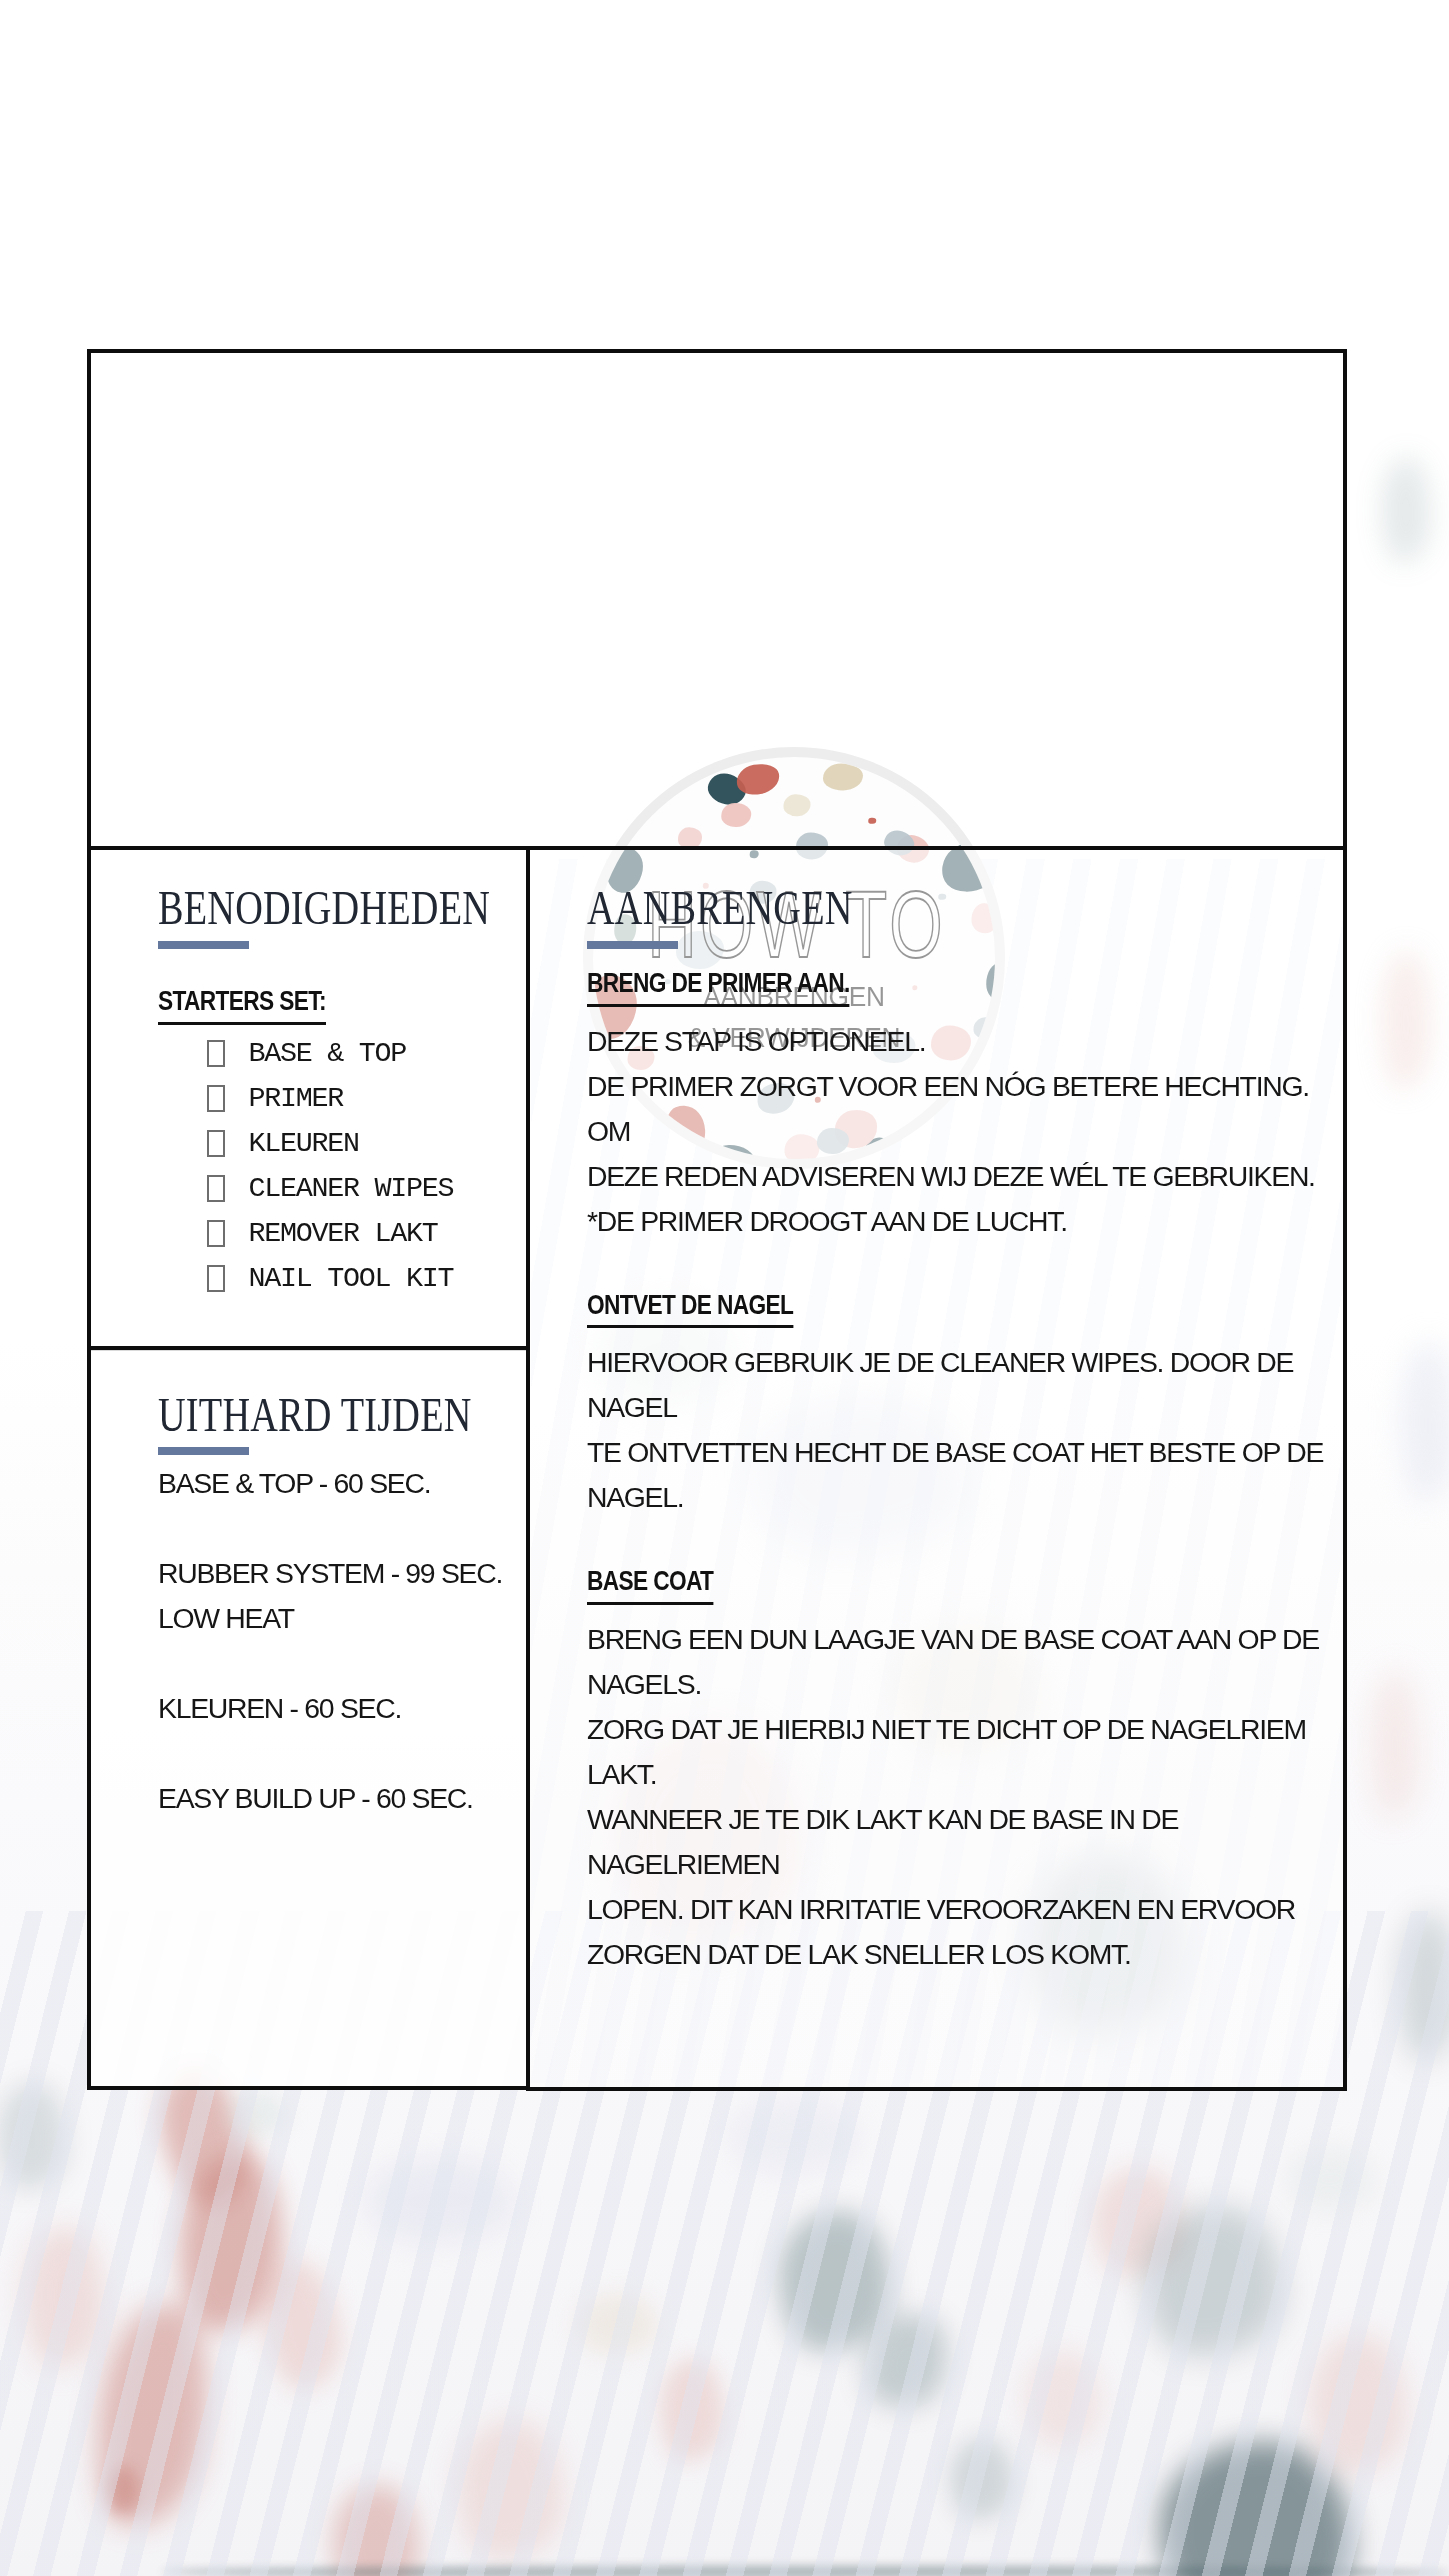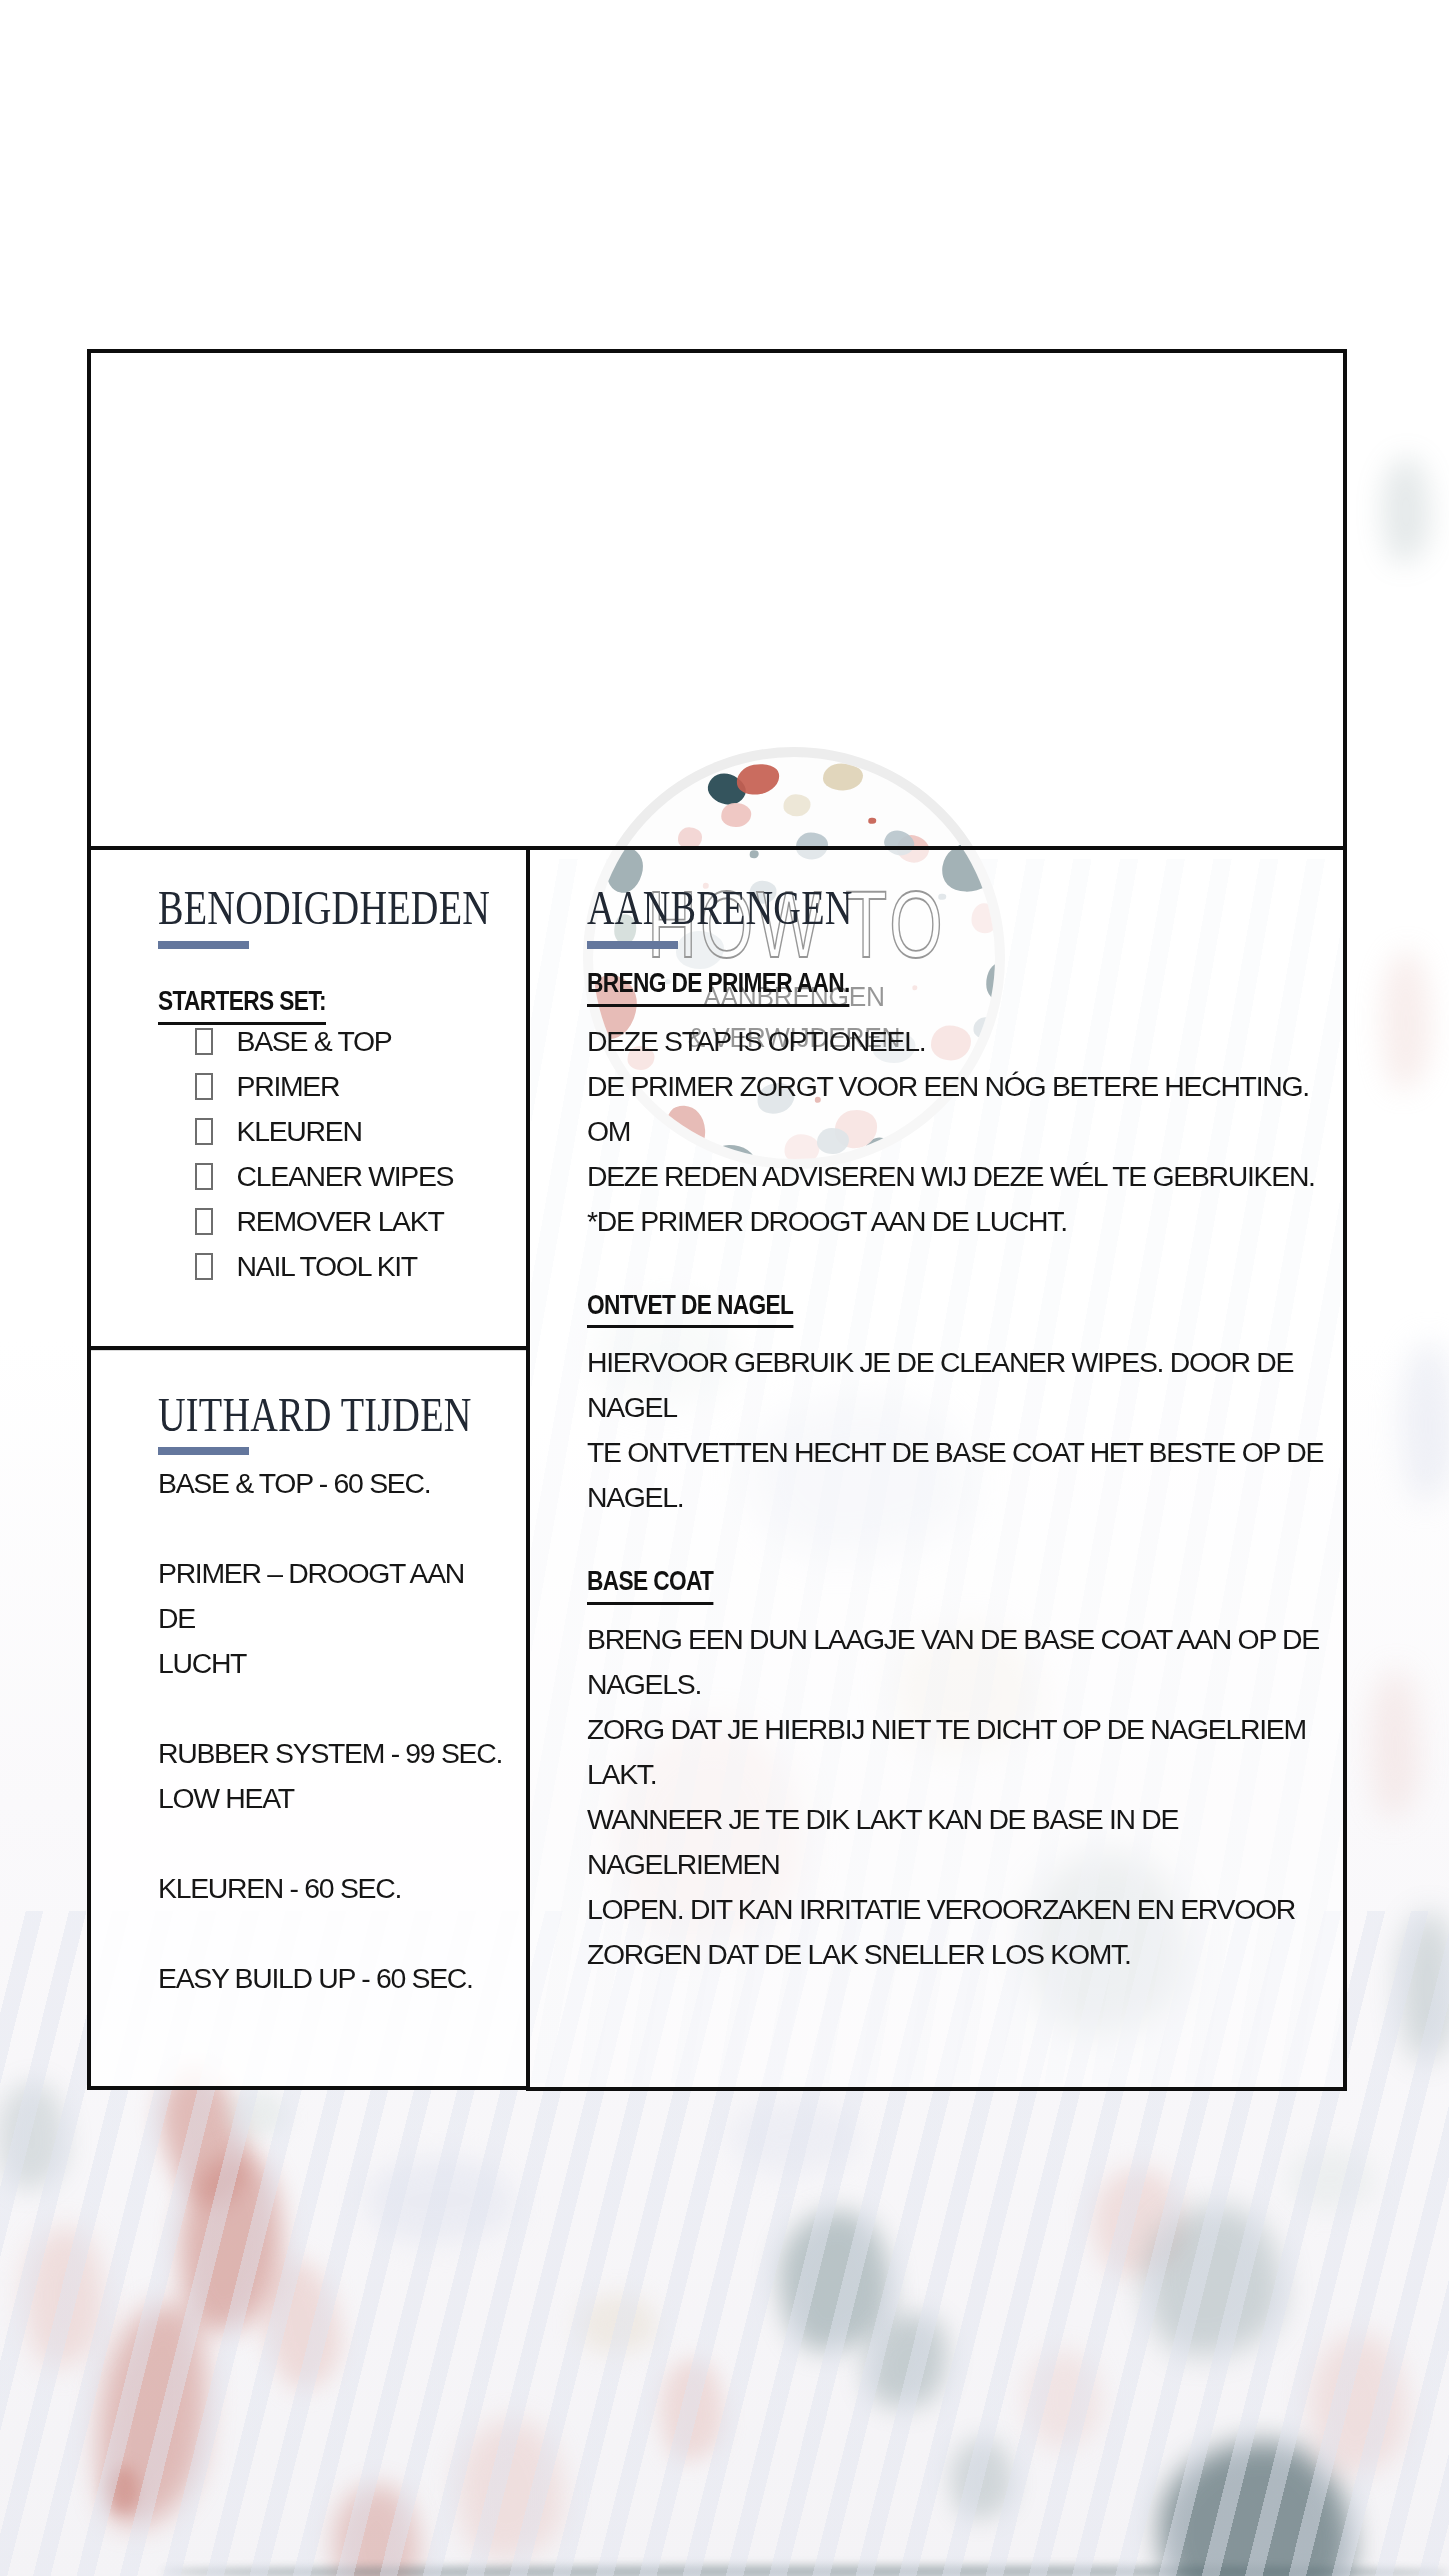--- a/index.html
+++ b/index.html
@@ -51,21 +51,21 @@
   }
   .accent{position:absolute;width:91px;height:7.5px;background:#64779d;}
   .subhead{
     display:inline-block;font-weight:bold;font-size:28.4px;letter-spacing:-0.8px;
     padding-bottom:4.8px;border-bottom:3.8px solid #101010;white-space:nowrap;
     transform:scaleX(0.80);transform-origin:left bottom;color:#111;
   }
   .bodytext{font-size:28.4px;line-height:45px;letter-spacing:-1.3px;color:#161616;}
   .pre{white-space:pre-line;}
   
-  .checklist{position:absolute;left:195px;top:1019px;margin:0;padding:0;list-style:none;}
+  .checklist{position:absolute;left:195px;top:1019px;margin:12px;padding:0;list-style:none;font-family:Liberation Mono, monospace;}
   .checklist li{display:flex;align-items:center;height:45px;}
   .tofu{flex:0 0 auto;width:18px;height:27px;border:2.1px solid #6e6e6e;box-sizing:border-box;margin-right:23.6px;background:rgba(255,255,255,0.6);}
   
   .cure{position:absolute;left:158px;top:1461px;width:349px;}
   .cure .entry{margin:0 0 45px 0;}
   
   .sections{position:absolute;left:587px;top:966px;width:751px;}
   .section{margin-bottom:44px;}
   .section .body{margin-top:11.8px;}
   .subhead-wrap{position:absolute;}
@@ -198,22 +198,20 @@
         <span class="tofu"></span>
         <span>NAIL TOOL KIT</span>
       </li>
     </ul>
 
   <div class="box box-left2"></div>
   <h2 class="h-serif" style="left:158px;top:1386px;">UITHARD TIJDEN</h2>
   <div class="accent" style="left:158px;top:1447px;"></div>
   <div class="cure bodytext" id="cure-list">
       <div class="entry pre">BASE &amp; TOP - 60 SEC.</div>
-      <div class="entry pre">PRIMER – DROOGT AAN DE
-LUCHT</div>
       <div class="entry pre">RUBBER SYSTEM - 99 SEC.
 LOW HEAT</div>
       <div class="entry pre">KLEUREN - 60 SEC.</div>
       <div class="entry pre">EASY BUILD UP - 60 SEC.</div>
     </div>
 
   <div class="box box-right"></div>
   <h2 class="h-serif" style="left:587px;top:879px;">AANBRENGEN</h2>
   <div class="accent" style="left:587px;top:941px;"></div>
   <div class="sections" id="sections">

